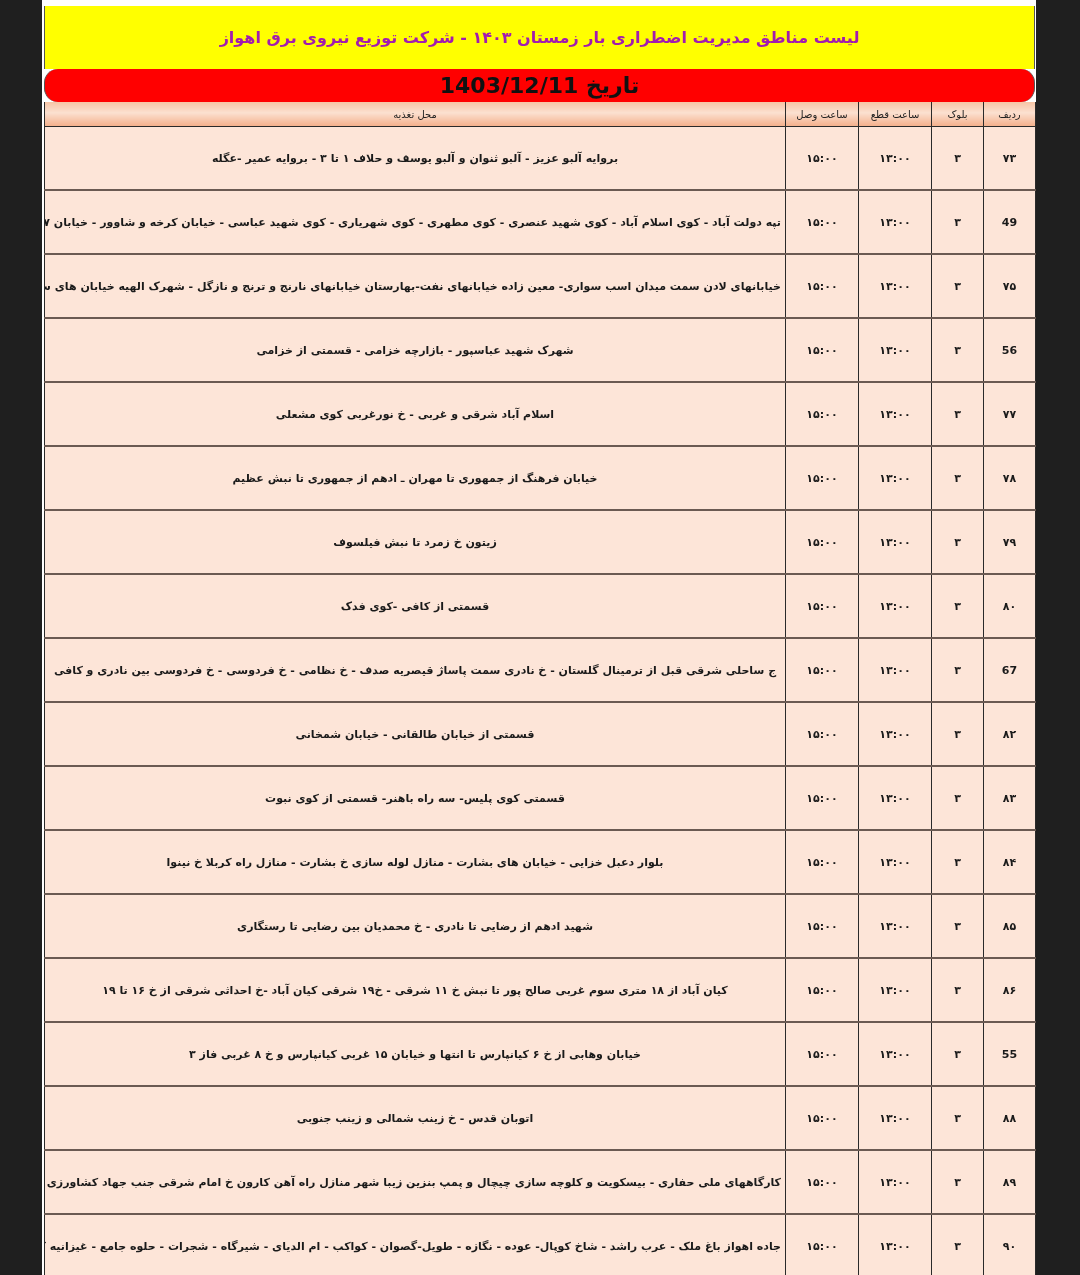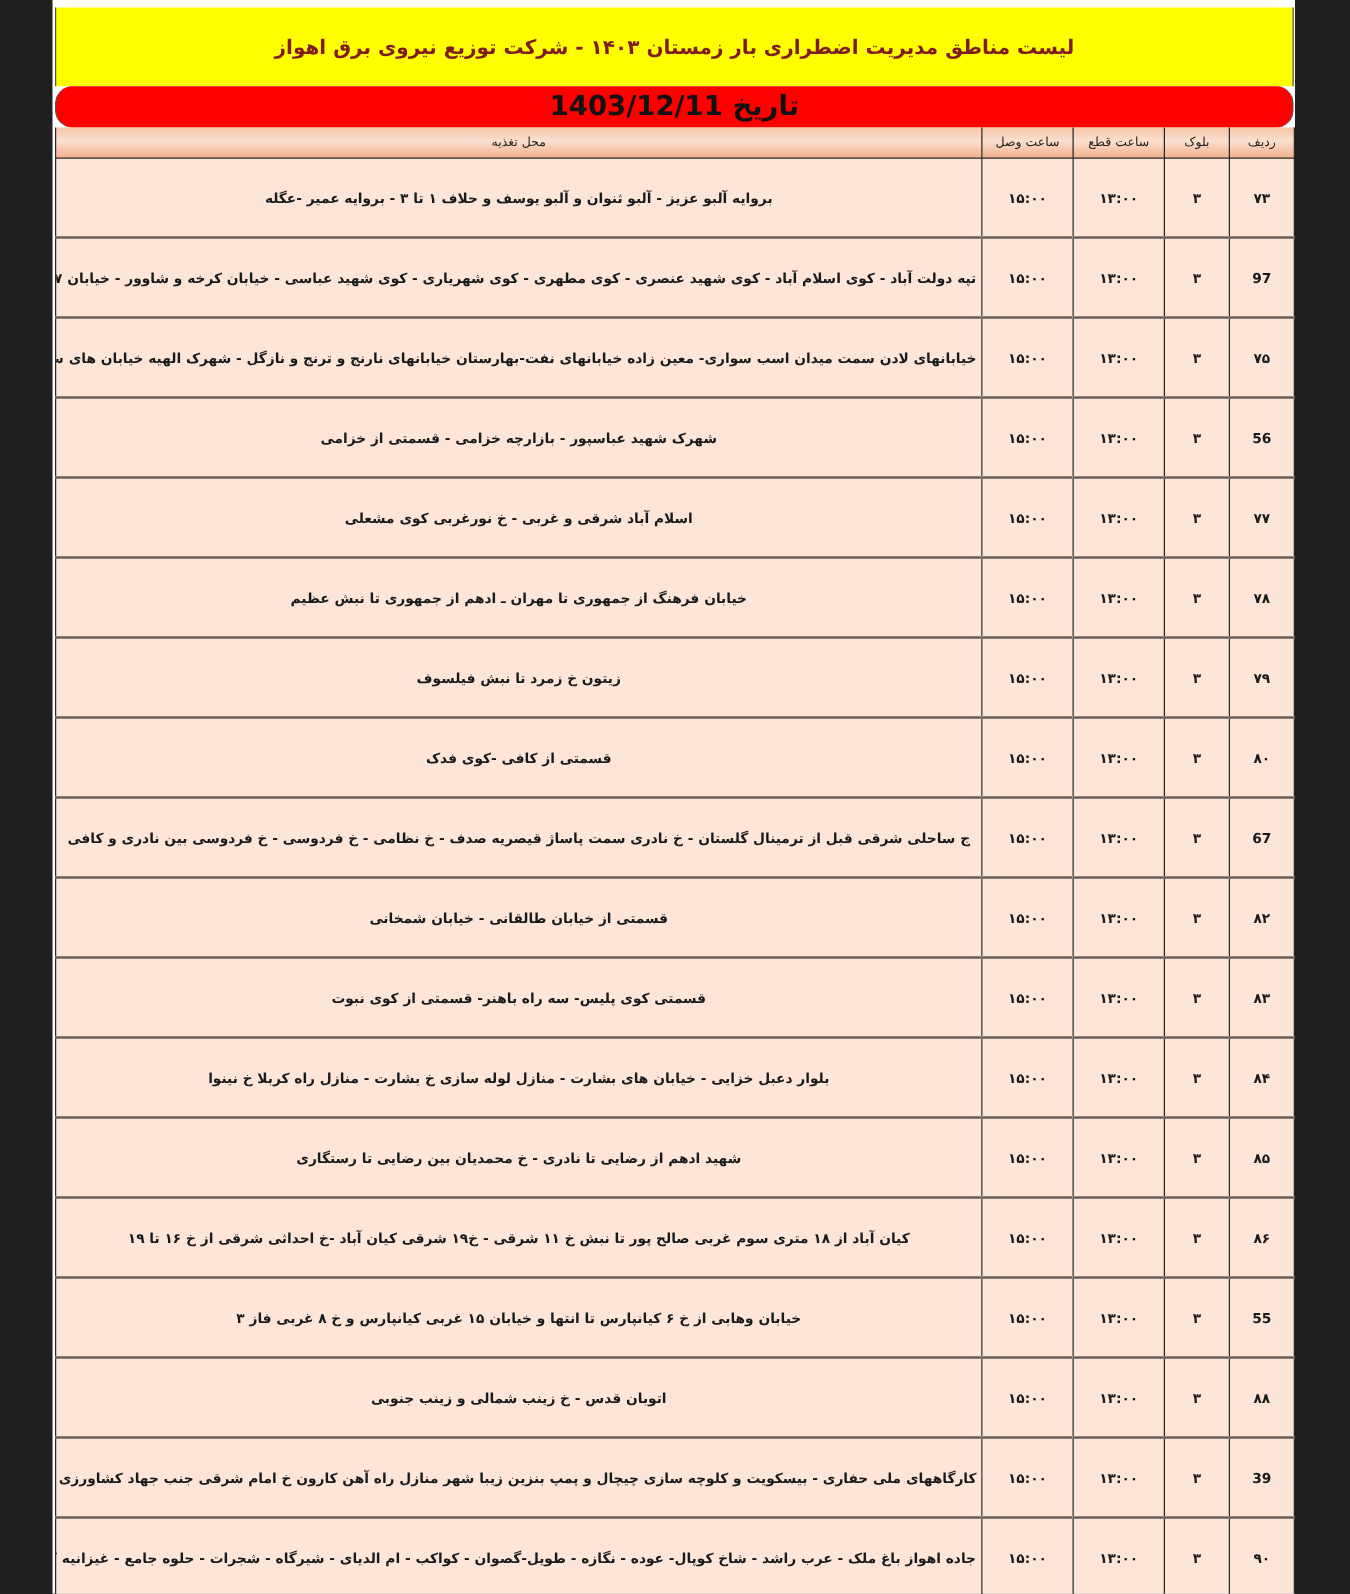--- a/index.html
+++ b/index.html
@@ -30,21 +30,21 @@
     }
     .title-bar {
       height: 63px;
       background: #ffff00;
       display: flex;
       align-items: center;
       justify-content: center;
       direction: rtl;
       font-weight: bold;
       font-size: 16px;
-      color: #7f1d1d;
+      color: #a21caf;
       border-left: 1px solid #555;
       border-right: 1px solid #555;
     }
     .date-bar {
       height: 33px;
       background: #ff0000;
       display: flex;
       align-items: center;
       justify-content: center;
       direction: rtl;
@@ -135,21 +135,21 @@
       </thead>
       <tbody id="rows">
           <tr>
             <td class="c-row">۷۳</td>
             <td class="c-block">۳</td>
             <td class="c-cut">۱۳:۰۰</td>
             <td class="c-on">۱۵:۰۰</td>
             <td class="c-loc">بروایه آلبو عزیز - آلبو ثنوان و آلبو یوسف و حلاف ۱ تا ۳ - بروایه عمیر -عگله</td>
           </tr>
           <tr>
-            <td class="c-row">97</td>
+            <td class="c-row">49</td>
             <td class="c-block">۳</td>
             <td class="c-cut">۱۳:۰۰</td>
             <td class="c-on">۱۵:۰۰</td>
             <td class="c-loc">تپه دولت آباد - کوی اسلام آباد - کوی شهید عنصری - کوی مطهری - کوی شهریاری - کوی شهید عباسی - خیابان کرخه و شاوور - خیابان ۱۷ شهریور - خیابان امام خمینی(ره)</td>
           </tr>
           <tr>
             <td class="c-row">۷۵</td>
             <td class="c-block">۳</td>
             <td class="c-cut">۱۳:۰۰</td>
             <td class="c-on">۱۵:۰۰</td>
@@ -240,21 +240,21 @@
             <td class="c-loc">خیابان وهابی از خ ۶ کیانپارس تا انتها و خیابان ۱۵ غربی کیانپارس و خ ۸ غربی فاز ۳</td>
           </tr>
           <tr>
             <td class="c-row">۸۸</td>
             <td class="c-block">۳</td>
             <td class="c-cut">۱۳:۰۰</td>
             <td class="c-on">۱۵:۰۰</td>
             <td class="c-loc">اتوبان قدس - خ زینب شمالی و زینب جنوبی</td>
           </tr>
           <tr>
-            <td class="c-row">39</td>
+            <td class="c-row">۸۹</td>
             <td class="c-block">۳</td>
             <td class="c-cut">۱۳:۰۰</td>
             <td class="c-on">۱۵:۰۰</td>
             <td class="c-loc">کارگاههای ملی حفاری - بیسکویت و کلوچه سازی چیچال و پمپ بنزین زیبا شهر منازل راه آهن کارون خ امام شرقی جنب جهاد کشاورزی</td>
           </tr>
           <tr>
             <td class="c-row">۹۰</td>
             <td class="c-block">۳</td>
             <td class="c-cut">۱۳:۰۰</td>
             <td class="c-on">۱۵:۰۰</td>

